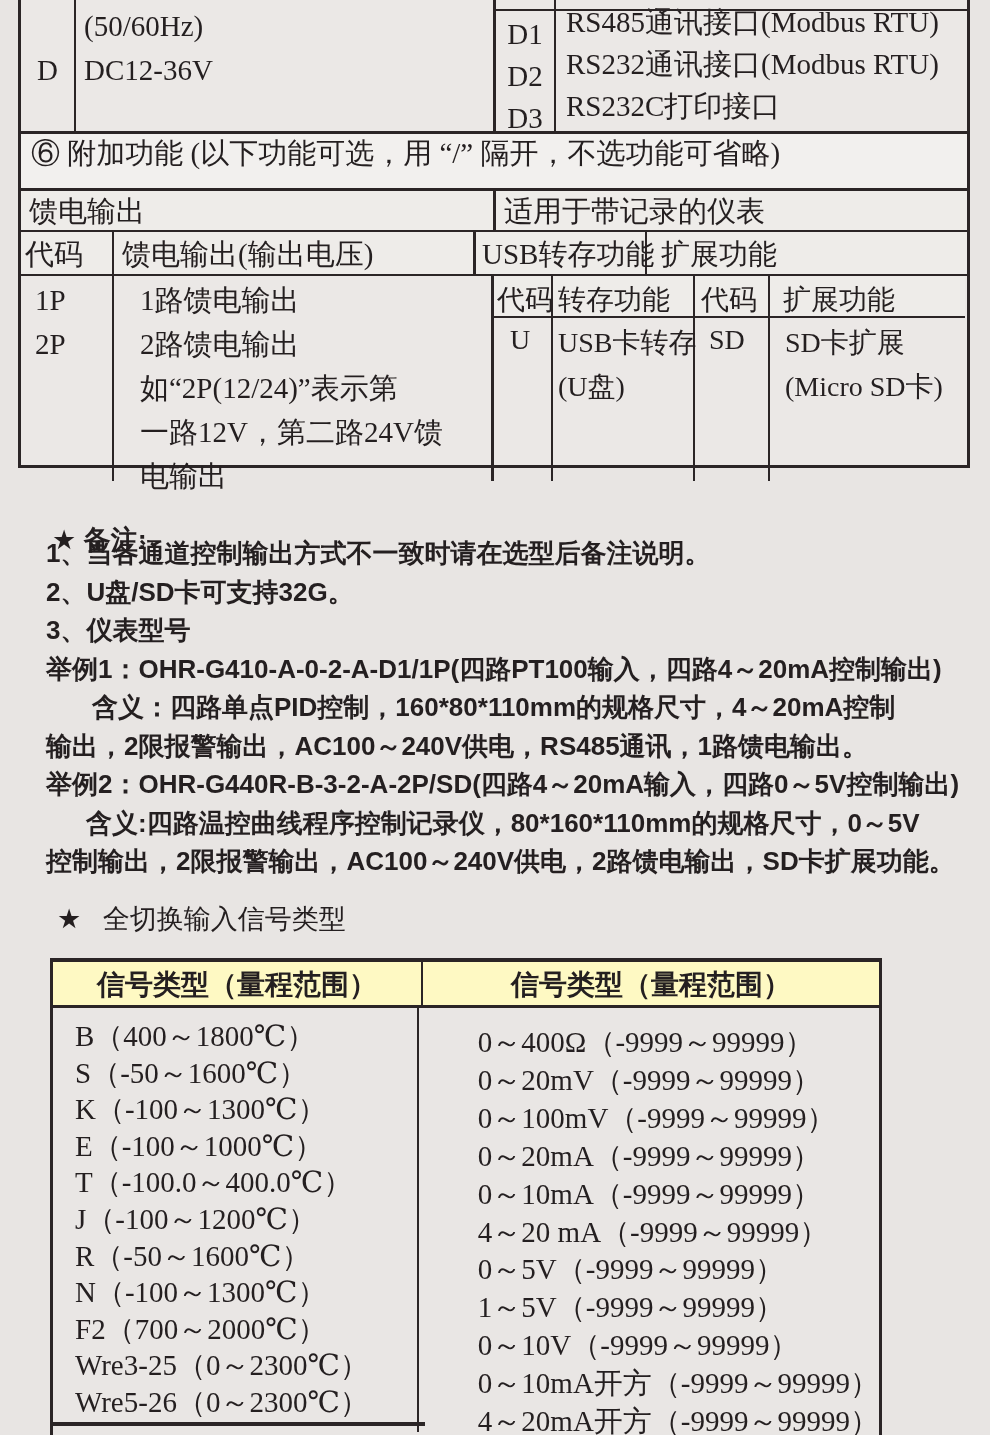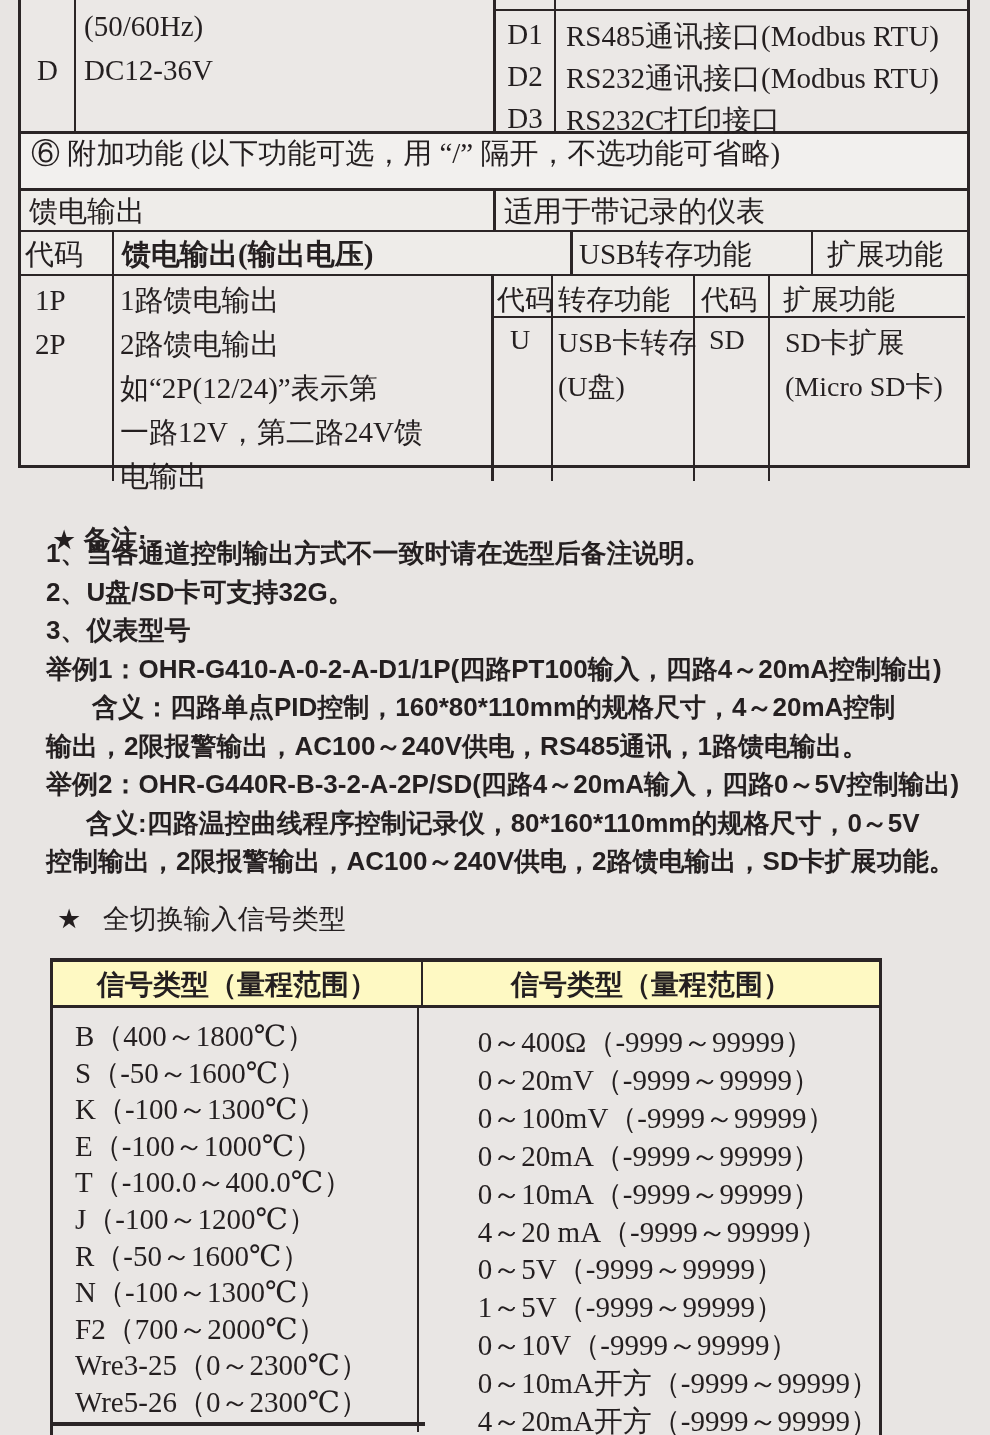--- a/index.html
+++ b/index.html
@@ -24,39 +24,39 @@
   .tt-top { height: 131px; display: flex; }
   .tt-left { width: 472px; display: flex; }
   .tt-codecol {
     width: 55px; border-right: 2px solid #2b2526;
     padding-top: 48px; text-align: center; line-height: 44px;
   }
   .tt-desccol { flex: 1; padding: 4px 0 0 8px; line-height: 44px; }
   .tt-right { width: 474px; border-left: 3px solid #2b2526; position: relative; display: flex; }
   .sliver-line { position: absolute; top: 9px; left: 0; width: 100%; height: 2px; background: #2b2526; }
   .tt-codecol2 { width: 60px; border-right: 2px solid #2b2526; padding-top: 13px; line-height: 42px; text-align: center; }
-  .tt-desccol2 { flex: 1; padding: 15px 0 0 10px; line-height: 42px; }
+  .tt-desccol2 { flex: 1; padding: 1px 0 0 10px; line-height: 42px; }
 
   .tt-sec6 {
     height: 60px; border-top: 3px solid #2b2526; border-bottom: 3px solid #2b2526;
     background: #f2f0ee; line-height: 38px; padding-left: 10px;
   }
   .tt-feedrow { height: 41px; display: flex; border-bottom: 2px solid #2b2526; background: #eeece9; }
   .cell-feed { width: 472px; padding: 2px 0 0 8px; line-height: 36px; }
   .cell-record { flex: 1; border-left: 3px solid #2b2526; padding: 2px 0 0 8px; line-height: 36px; }
 
   .tt-hdrrow { height: 44px; display: flex; border-bottom: 2px solid #2b2526; background: #eeece9; }
   .cell-code-h { width: 93px; border-right: 2px solid #2b2526; padding: 4px 0 0 4px; line-height: 36px; }
-  .cell-desc-h { width: 456px; padding: 4px 0 0 8px; line-height: 36px; font-weight: bold; }
-  .cell-usb-h  { width: 243px; border-left: 3px solid #2b2526; border-right: 2px solid #2b2526; padding: 4px 8px 0 6px; line-height: 36px; }
+  .cell-desc-h { width: 359px; padding: 4px 0 0 8px; line-height: 36px; }
+  .cell-usb-h  { width: 174px; border-left: 3px solid #2b2526; border-right: 2px solid #2b2526; padding: 4px 8px 0 6px; line-height: 36px; }
   .cell-ext-h  { flex: 1; padding: 4px 0 0 14px; line-height: 36px; }
 
   .tt-body { height: 205px; display: flex; }
   .body-codecol { width: 93px; border-right: 2px solid #2b2526; padding: 2px 0 0 14px; line-height: 44px; }
-  .body-desccol { width: 377px; padding: 2px 0 0 6px; line-height: 44px; }
+  .body-desccol { width: 377px; padding: 2px 0 0 26px; line-height: 44px; }
   .body-right { width: 474px; border-left: 3px solid #2b2526; display: flex; }
   .usb-sub { width: 201px; border-right: 2px solid #2b2526; position: relative; font-size: 28px; }
   .ext-sub { flex: 1; position: relative; font-size: 28px; }
   .sub-vline { position: absolute; top: 0; bottom: 0; width: 2px; background: #2b2526; }
   .sub-hline { position: absolute; top: 40px; left: 0; right: 0; height: 2px; background: #2b2526; }
   .sub-hdr-bg { position: absolute; top: 0; left: 0; right: 0; height: 40px; background: #eeece9; }
 
   
   #notes-title { position: absolute; left: 52px; top: 490px; font-size: 27px; font-weight: 700; white-space: nowrap; margin-top: 32px; }
   #notes-lines { position: absolute; left: 46px; top: 534px; font-size: 26px; font-weight: 700; line-height: 38.5px; white-space: nowrap; }

